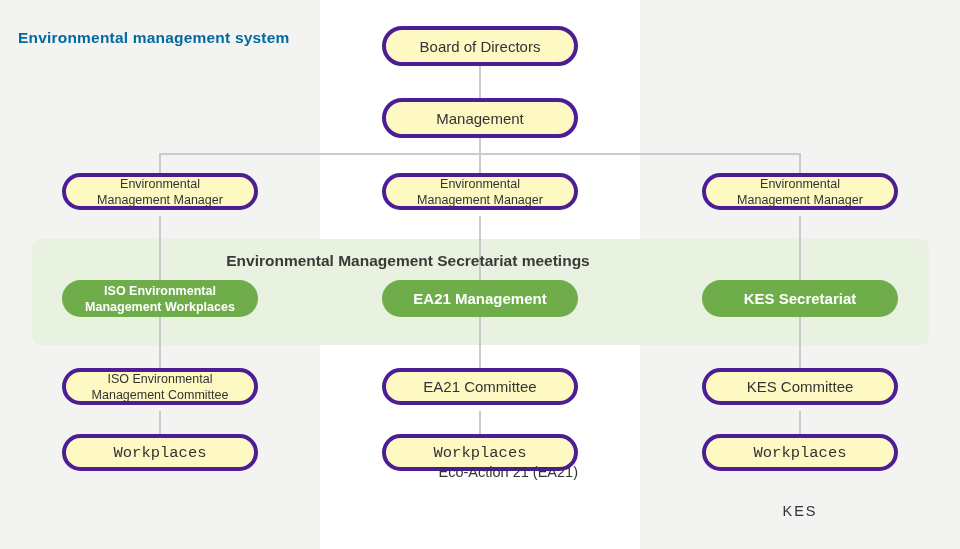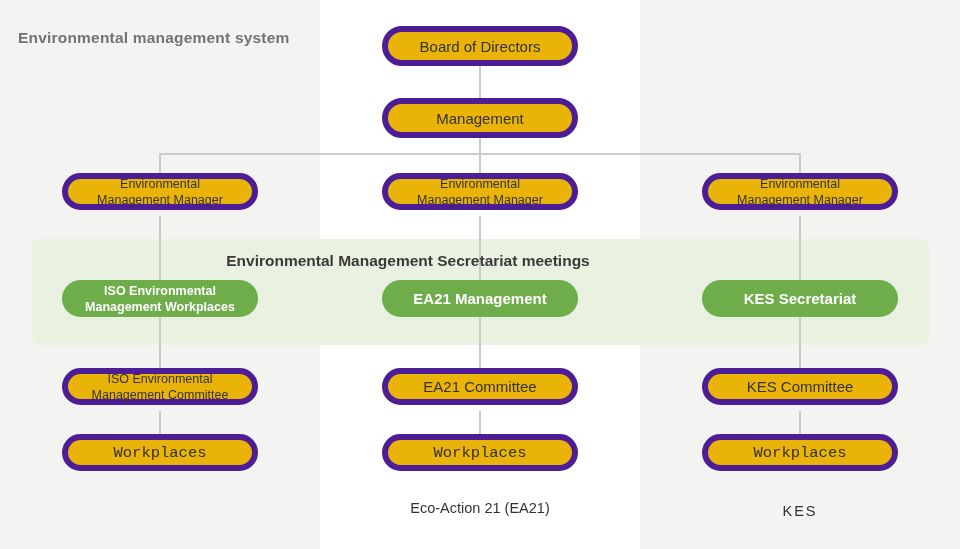--- a/index.html
+++ b/index.html
@@ -8,21 +8,21 @@
     background:#ffffff;
     font-family:"Liberation Sans","DejaVu Sans",sans-serif;
     color:#333333;
   }
   .panel{position:absolute;top:0;width:320px;height:549px;background:#f3f4f1;z-index:0;}
   .panel.left{left:0;}
   .panel.right{left:640px;}
 
   .page-title{
     position:absolute;left:18px;top:29px;font-size:15.5px;font-weight:600;
-    color:#737373;z-index:3;letter-spacing:.2px;
+    color:#0369a1;z-index:3;letter-spacing:.2px;
   }
 
   
   .line{position:absolute;background:#cbcbcb;z-index:2;}
   .line.v{width:2px;}
   .line.h{height:2px;}
 
   
   .band{
     position:absolute;left:32px;top:239px;width:897px;height:106px;
@@ -32,21 +32,21 @@
     position:absolute;left:0;top:252px;width:816px;text-align:center;
     font-size:15.5px;font-weight:600;color:#3a3a3a;z-index:3;
   }
 
   
   .pill{
     position:absolute;width:196px;box-sizing:border-box;z-index:3;
     display:flex;flex-direction:column;align-items:center;justify-content:center;
     text-align:center;border-radius:22px;
   }
-  .pill.outline{background:#eab308;border:6px solid #4c1d95;}
+  .pill.outline{background:#fef9c3;border:4px solid #4c1d95;}
   .pill.green{background:#6fad4b;color:#ffffff;font-weight:600;}
   .pill .ln{display:block;}
 
   .h40{height:40px;}
   .h43{height:37px;}
 
   .fs-single{font-size:15px;}
   .fs-two{font-size:12.5px;line-height:16px;}
   .fs-work{font-size:15.5px;}
 
@@ -59,21 +59,21 @@
   .row-committee{top:368px;}
   .row-work{top:434px;font-family:Liberation Mono, monospace;}
 
   
   .footer{
     position:absolute;width:196px;text-align:center;font-size:14.5px;
     color:#333333;z-index:3;line-height:17px;
   }
   .footer.ls{letter-spacing:2px;}
   .footer.side{top:503px;}
-  .footer.center{top:500px;}
+  .footer.center{top:464px;text-align:right;}
 </style>
 </head>
 <body>
 
 <div id="stage">
 
   <div class="panel left"></div>
   <div class="panel right"></div>
 
   <div class="page-title">Environmental management system</div>

